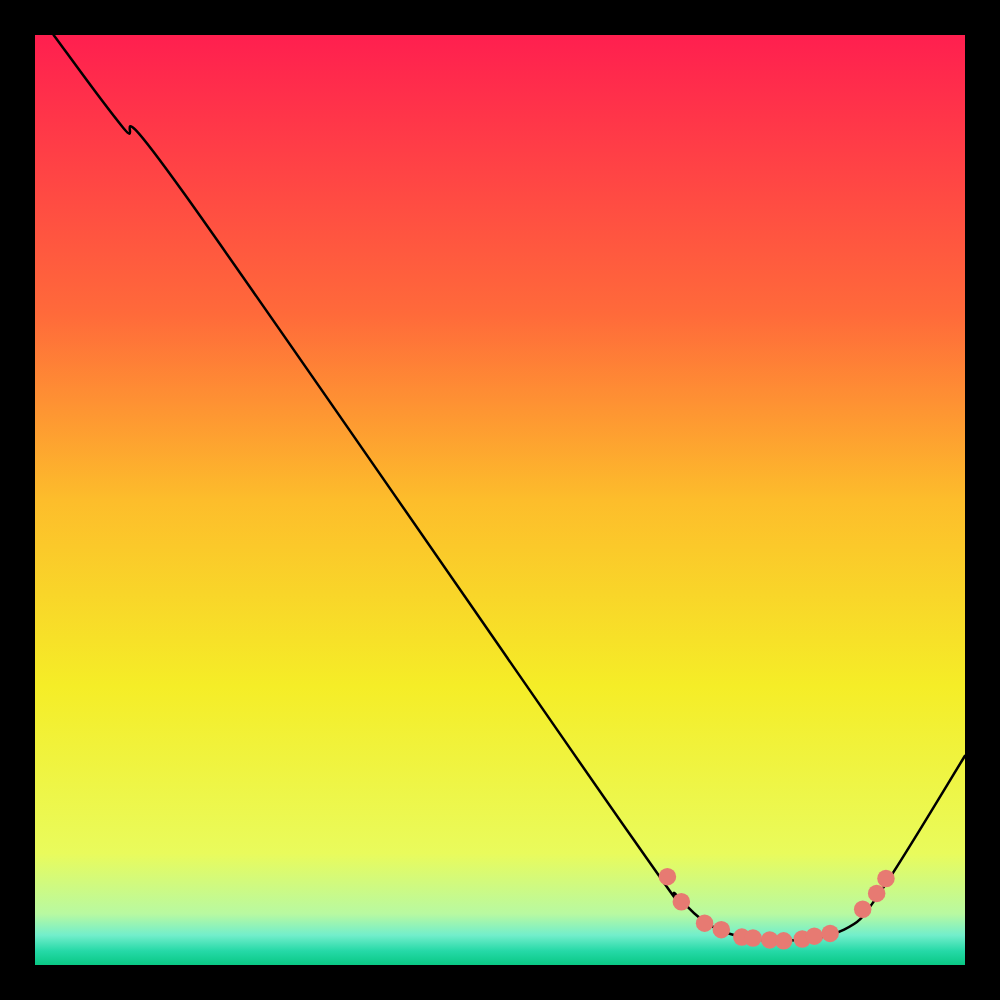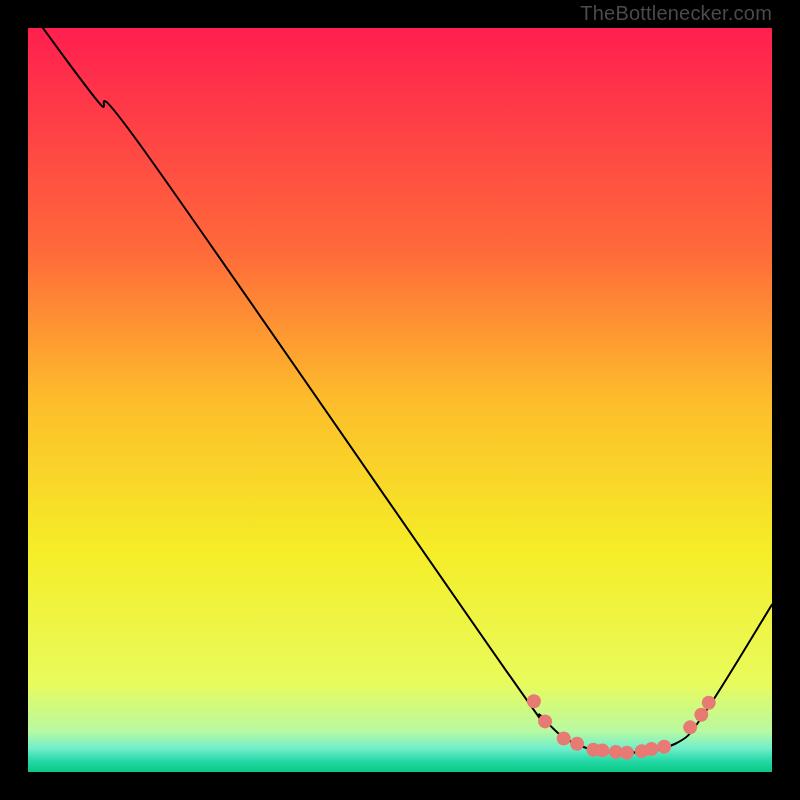--- a/index.html
+++ b/index.html
@@ -61,14 +61,13 @@
           <circle cx="598.92" cy="724.66" r="7" fill="#e77a72"></circle>
           <circle cx="613.80" cy="723.17" r="7" fill="#e77a72"></circle>
           <circle cx="623.47" cy="720.94" r="7" fill="#e77a72"></circle>
           <circle cx="636.12" cy="718.70" r="7" fill="#e77a72"></circle>
           <circle cx="662.16" cy="699.36" r="7" fill="#e77a72"></circle>
           <circle cx="673.32" cy="686.71" r="7" fill="#e77a72"></circle>
           <circle cx="680.76" cy="674.81" r="7" fill="#e77a72"></circle>
         </g>
     </svg>
   </div>
-  <div class="watermark">TheBottlenecker.com</div>
 </div>
 
 </body></html>

